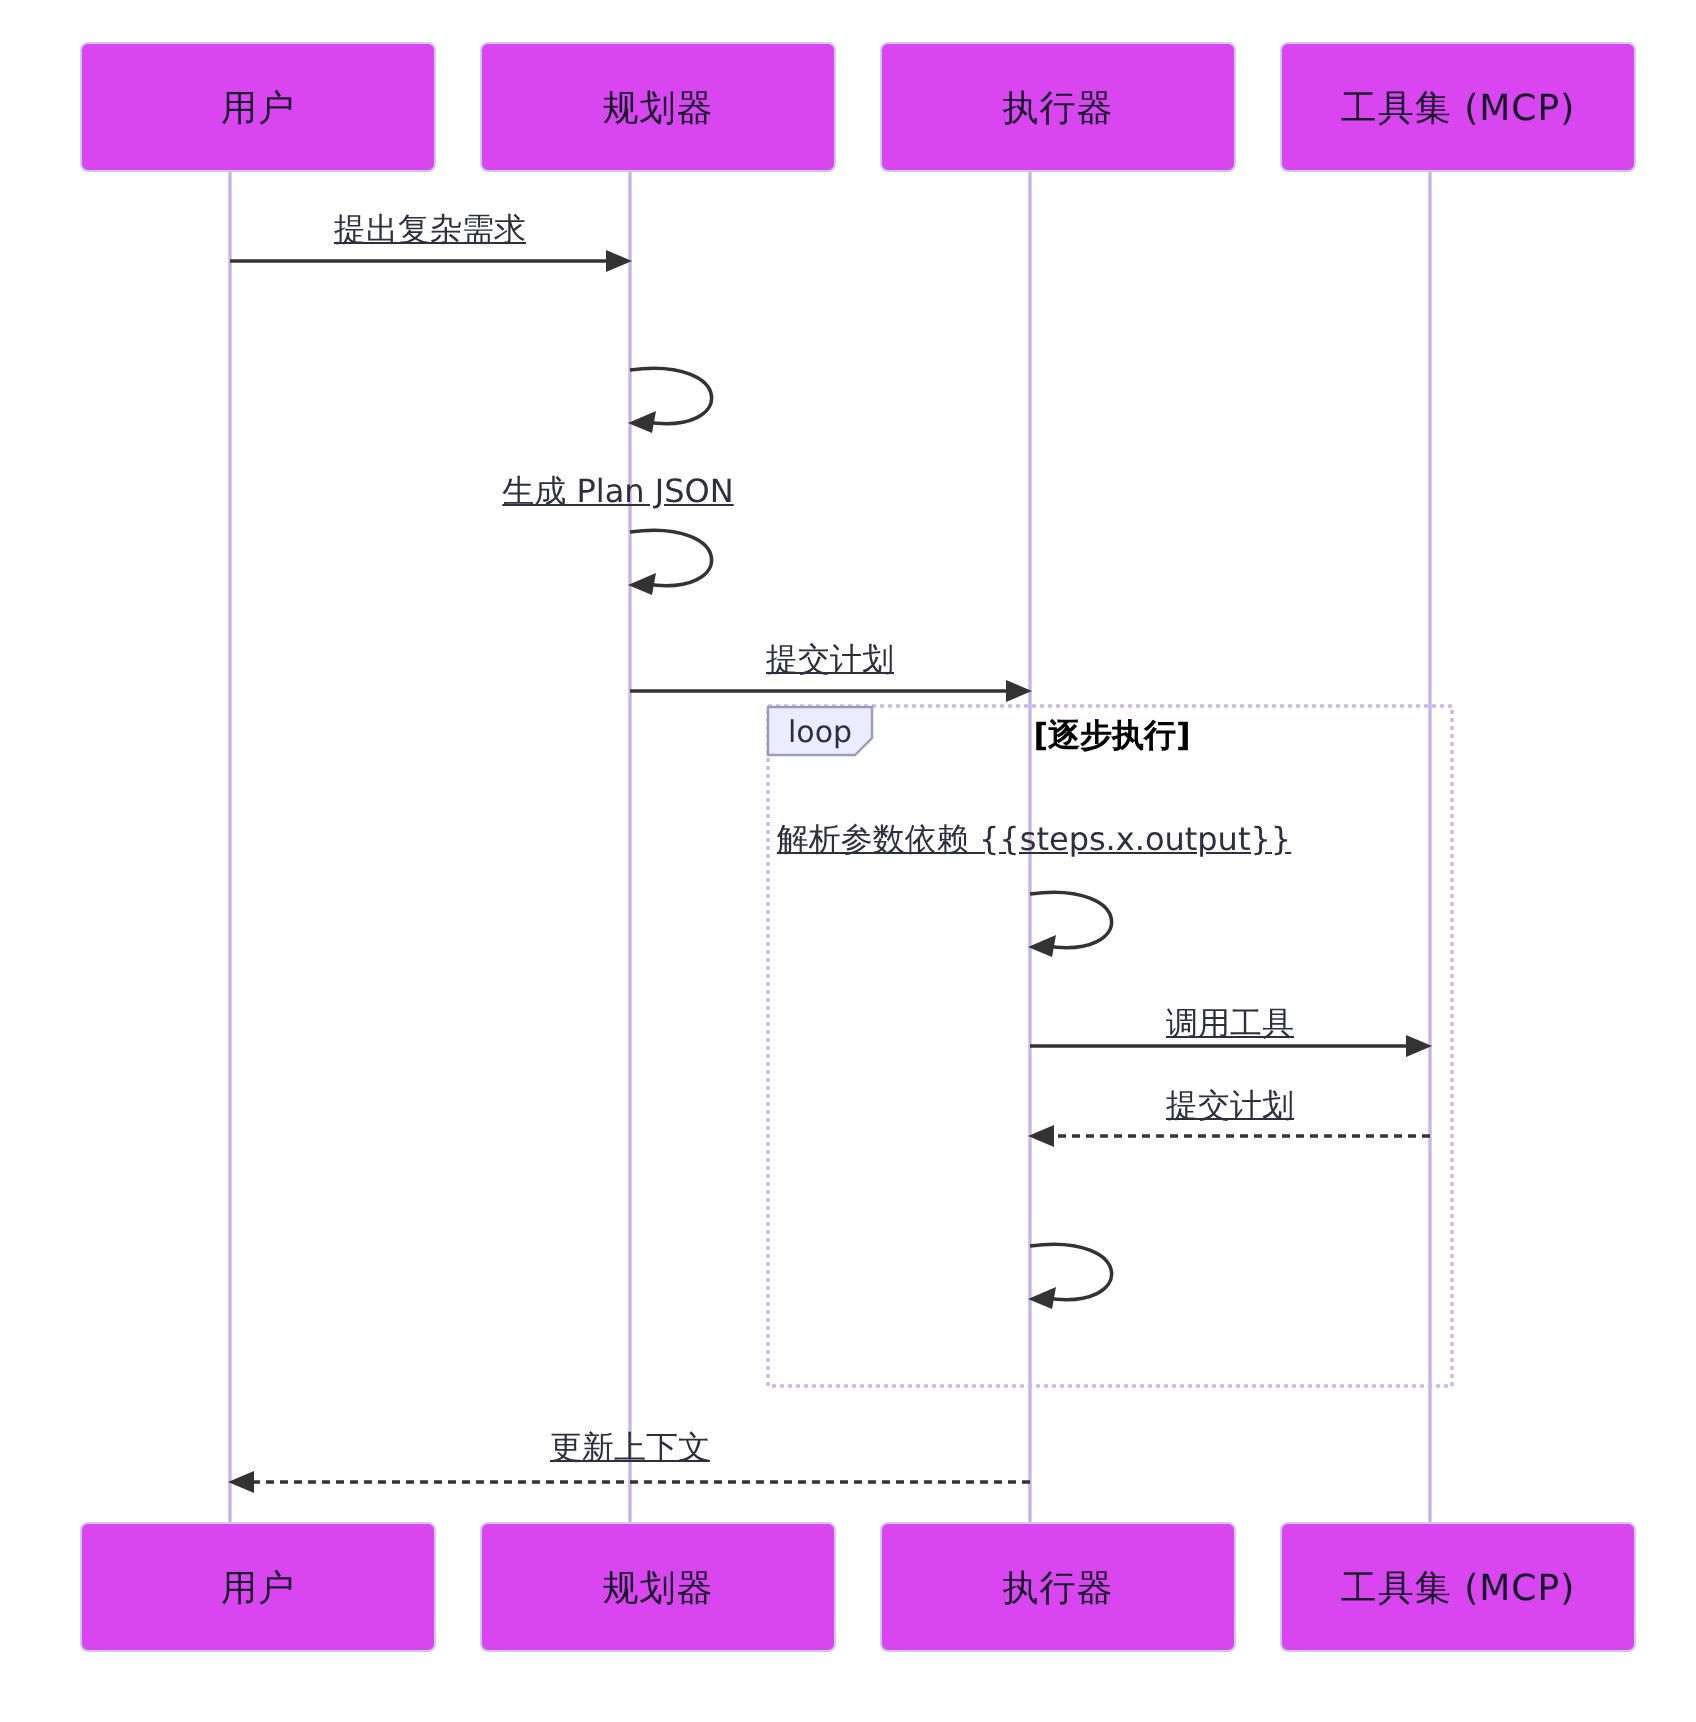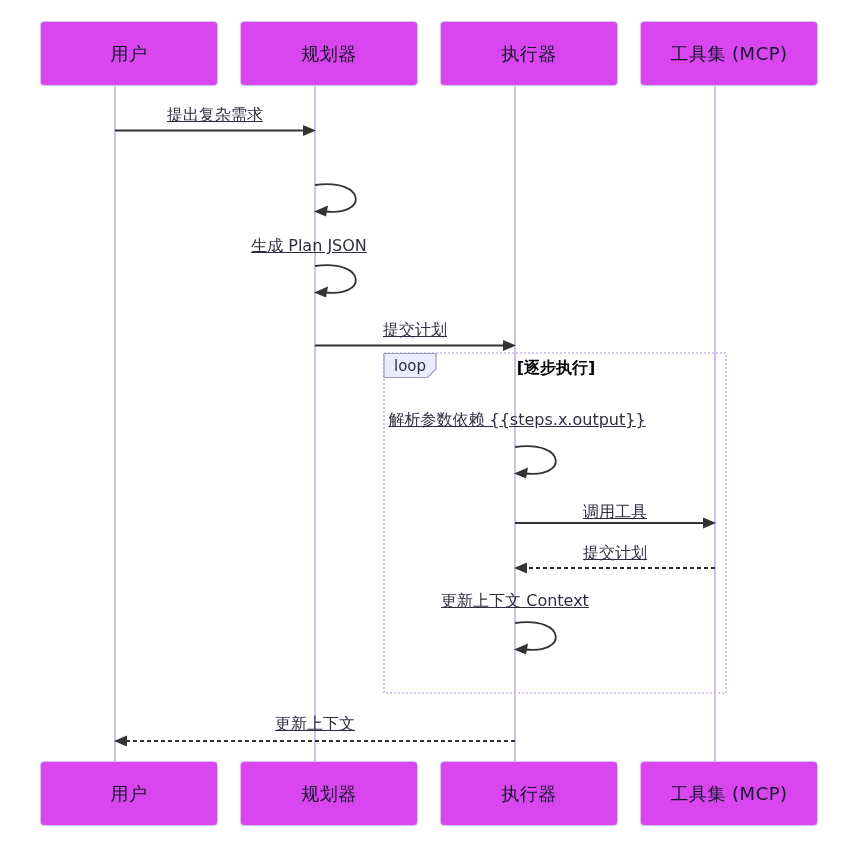--- a/index.html
+++ b/index.html
@@ -110,19 +110,18 @@
   <div class="actor-box" style="left:640px;top:761px">
       <span>工具集 (MCP)</span>
     </div>
 
   <div class="msg-label" style="left:215px;top:105px">提出复杂需求</div>
   <div class="msg-label" style="left:309px;top:236px">生成 Plan JSON</div>
   <div class="msg-label" style="left:415px;top:320px">提交计划</div>
   <div class="msg-label" style="left:517px;top:410px">解析参数依赖 {{steps.x.output}}</div>
   <div class="msg-label" style="left:615px;top:502px">调用工具</div>
   <div class="msg-label" style="left:615px;top:543px">提交计划</div>
-  <div class="msg-label" style="left:515px;top:591px">更新上下文 Context</div>
   <div class="msg-label" style="left:315px;top:714px">更新上下文</div>
 
   <div class="loop-keyword" style="left:394px;top:357px">loop</div>
   <div class="loop-condition" style="left:556px;top:358px">[逐步执行]</div>
 
 </div>
 
 </body></html>

